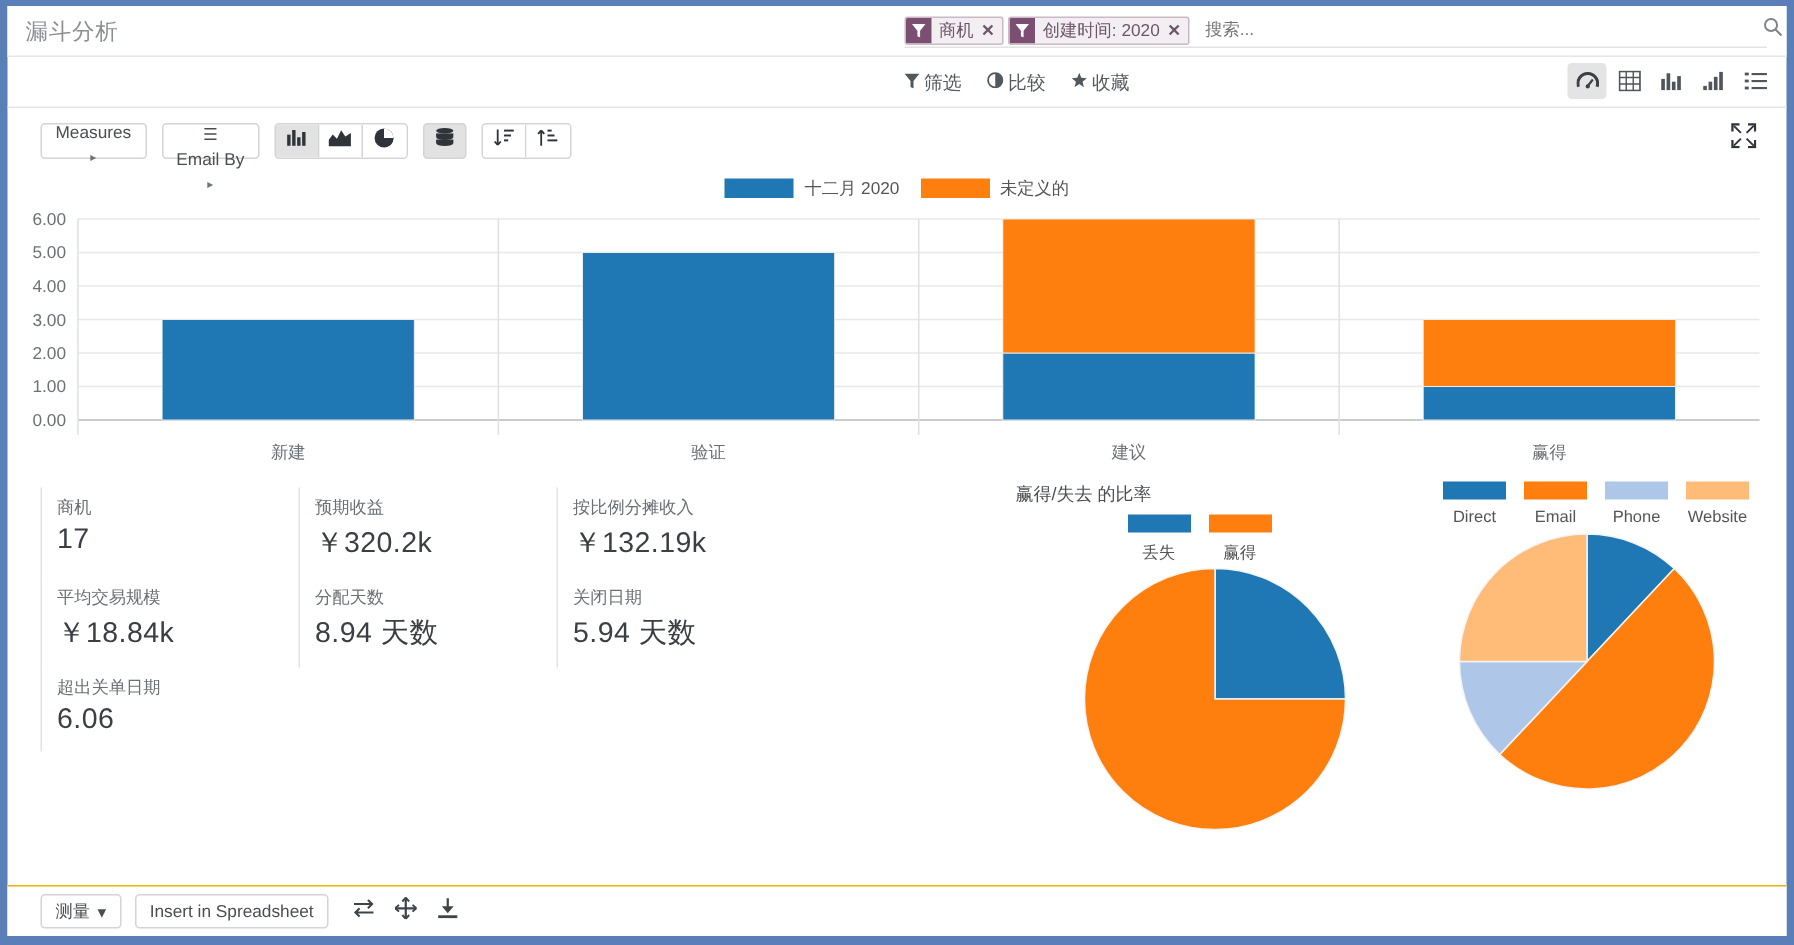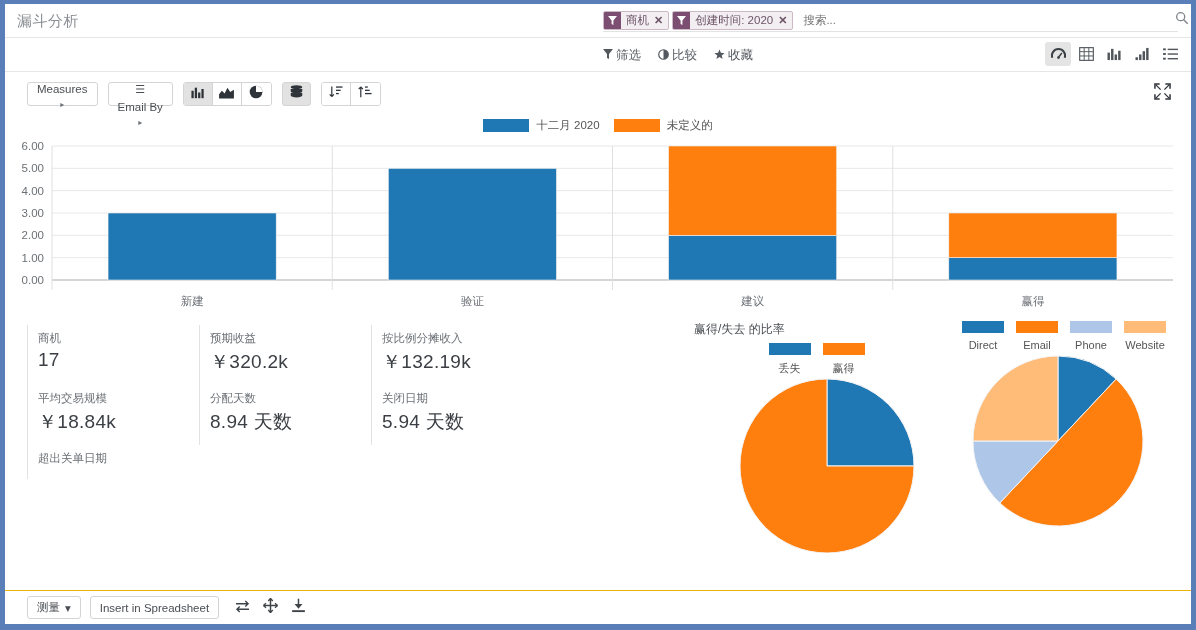--- a/index.html
+++ b/index.html
@@ -480,25 +480,26 @@
           <div class="k-value">8.94 天数</div>
         </div>
         <div class="kpi">
           <div class="k-label">关闭日期</div>
           <div class="k-value">5.94 天数</div>
         </div>
       </div>
       <div class="kpirow">
         <div class="kpi">
           <div class="k-label">超出关单日期</div>
-        </div>
-      </div>
-    </div>
-
-    <div class="pie-block" style="left:672px; width:245px;margin-left:17px;">
+          <div class="k-value">6.06</div>
+        </div>
+      </div>
+    </div>
+
+    <div class="pie-block" style="left:672px; width:245px;">
       <div class="pie-title">赢得/失去 的比率</div>
       <div class="pie-legend" id="pie0-legend">
           <div class="pl">
             <span class="sw" style="background: rgb(31, 119, 180);"></span>
             <span>丢失</span>
           </div>
           <div class="pl">
             <span class="sw" style="background: rgb(255, 127, 14);"></span>
             <span>赢得</span>
           </div>

